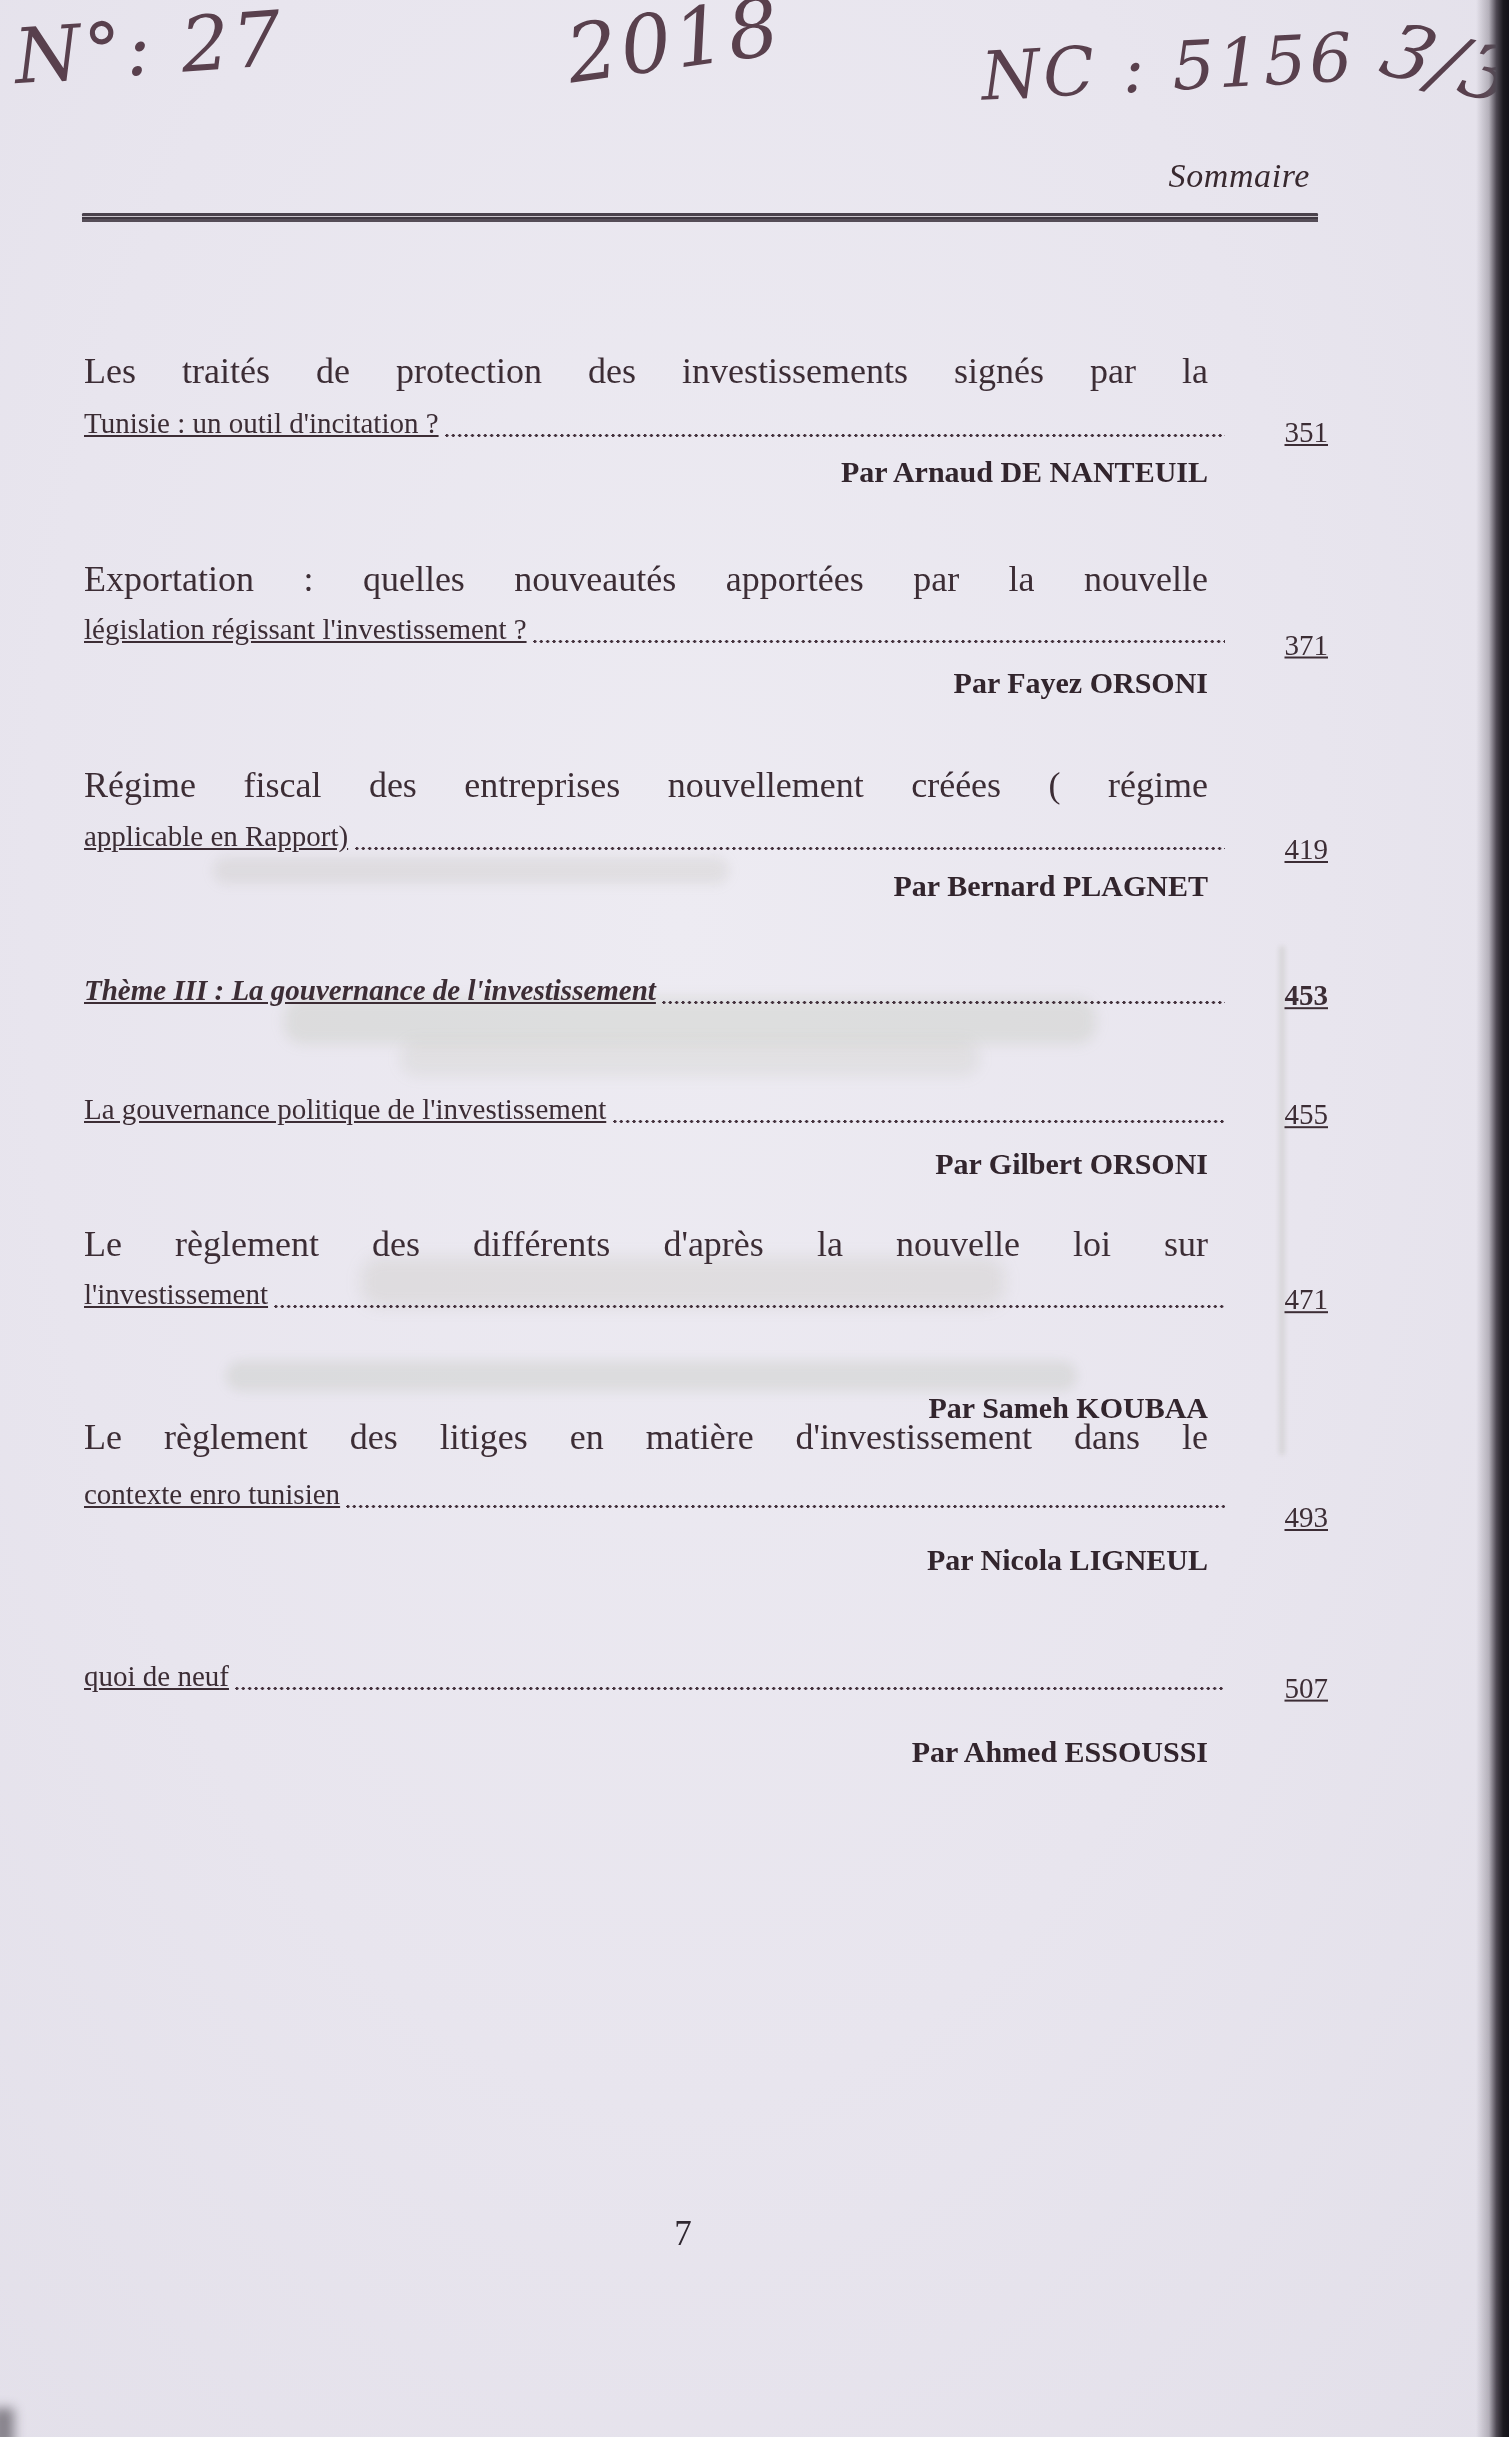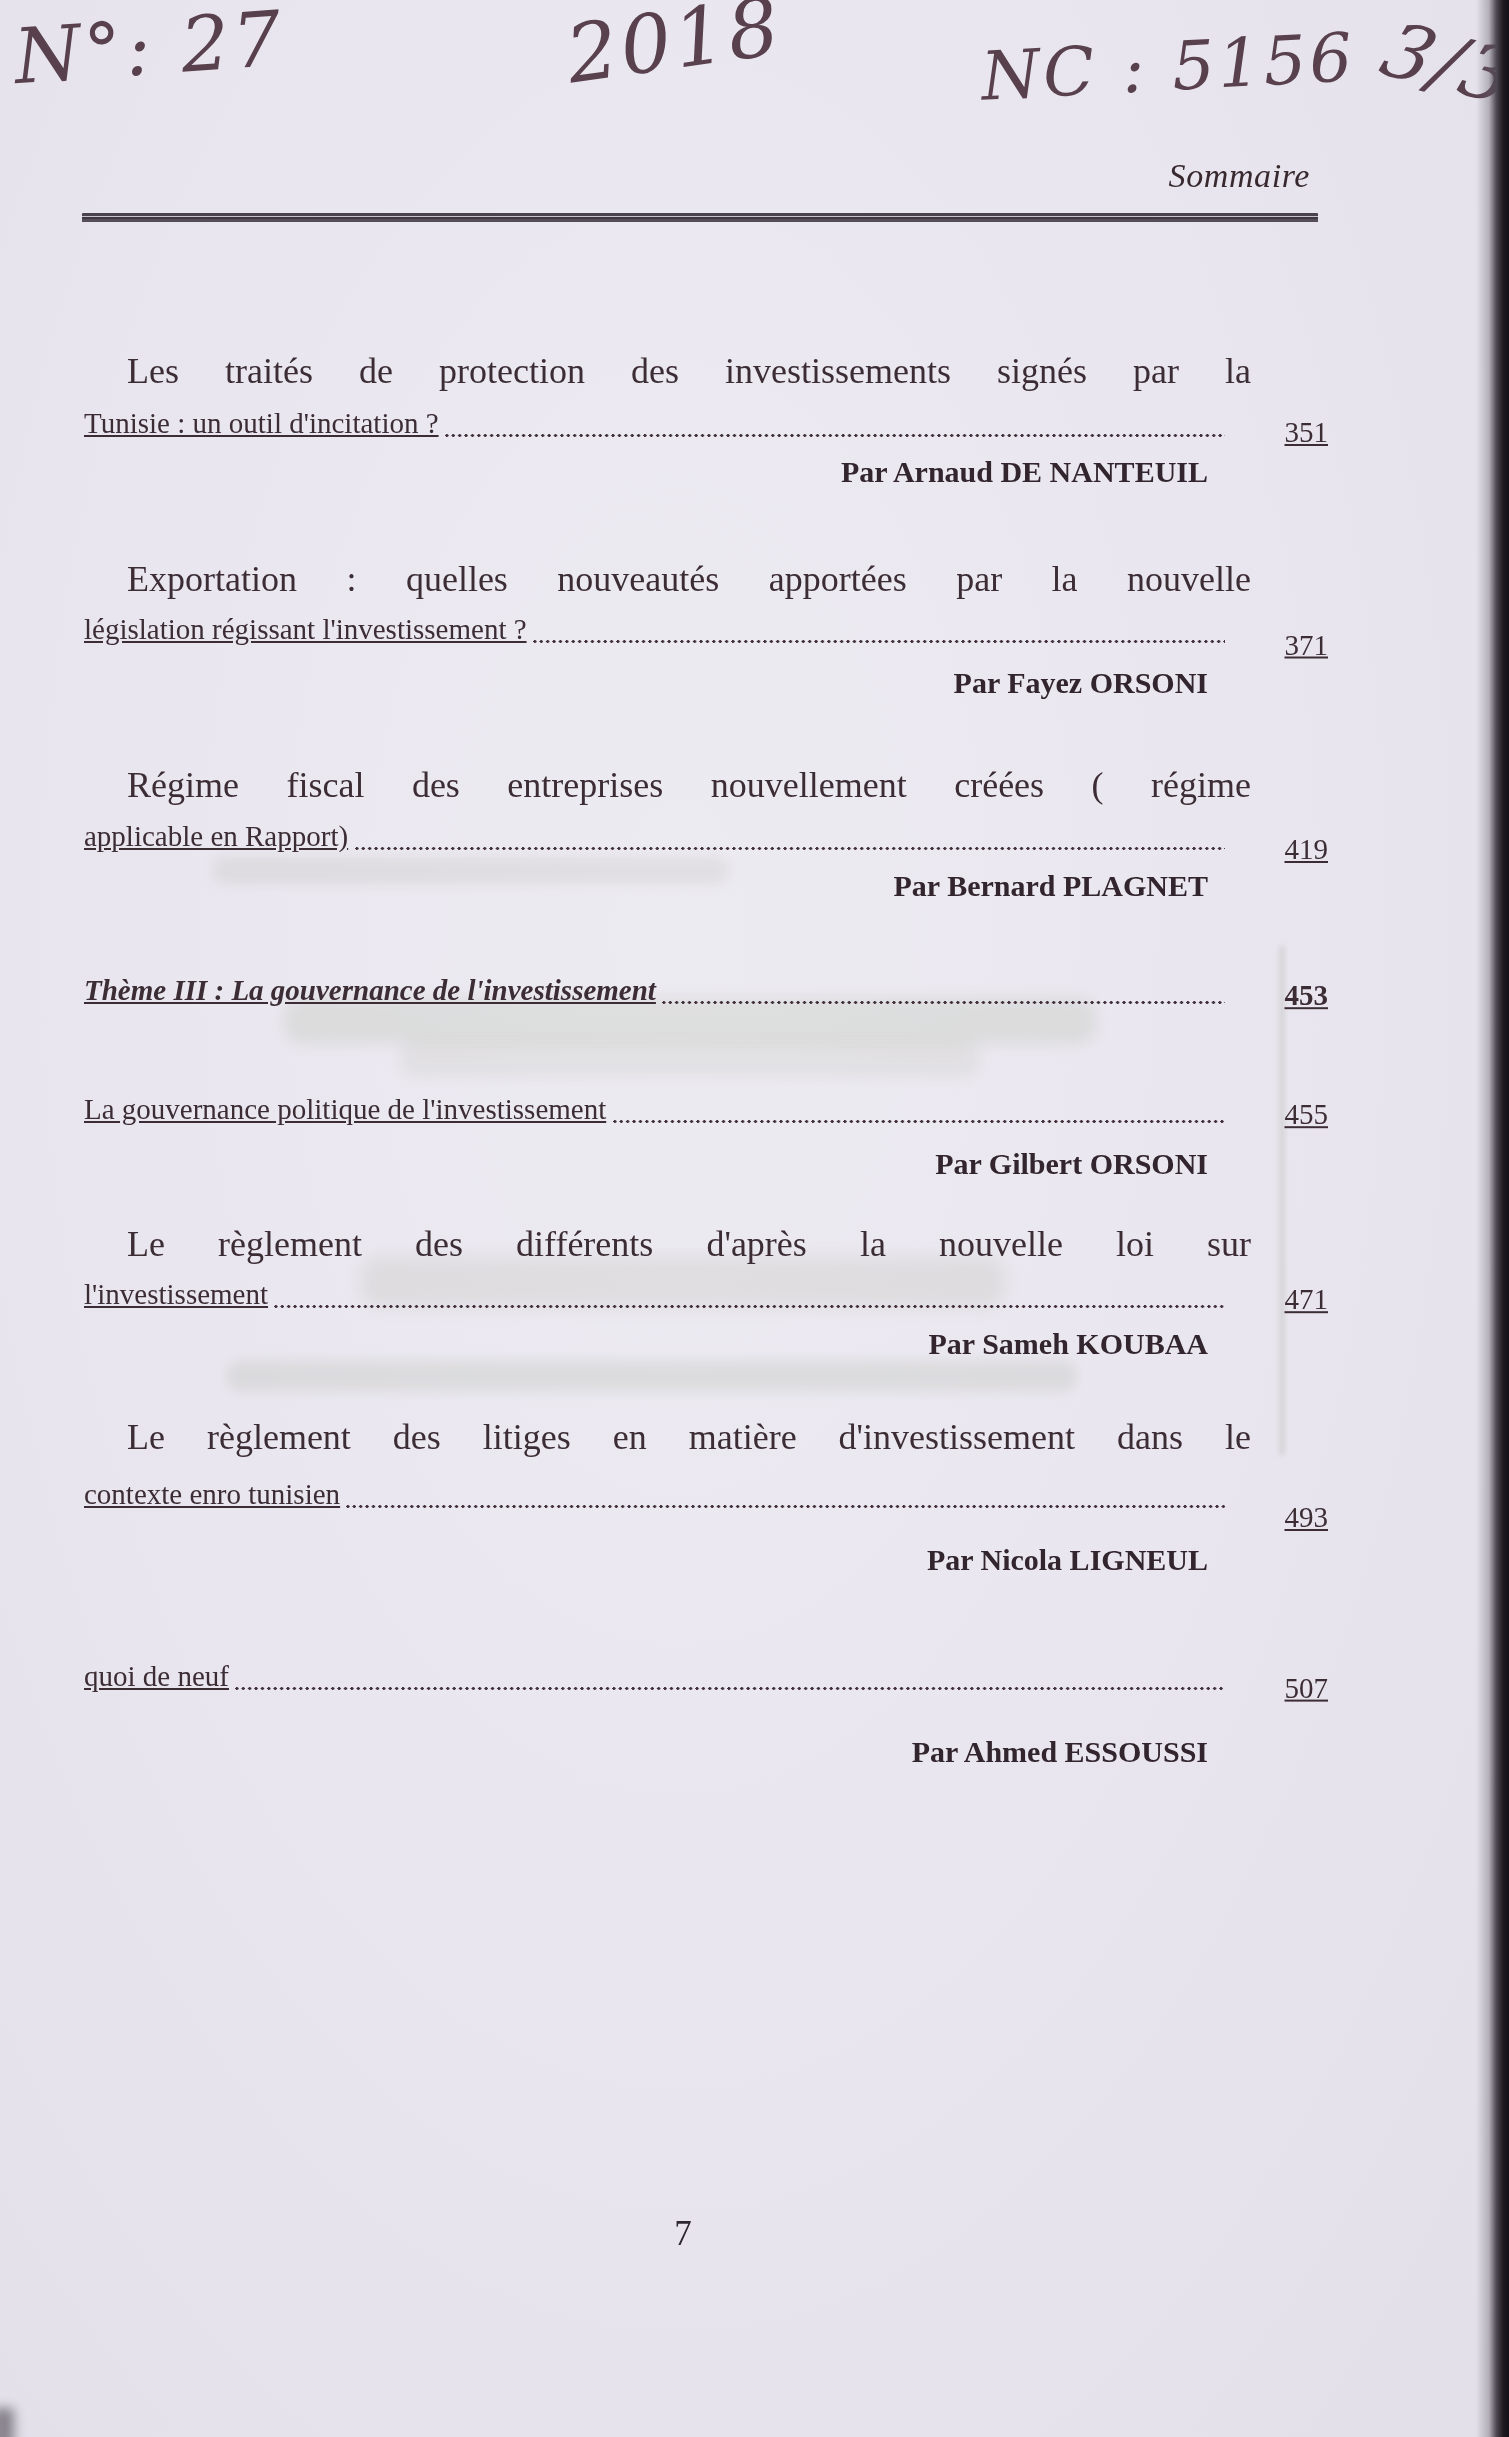--- a/index.html
+++ b/index.html
@@ -42,21 +42,20 @@
       #554d57 6.4px,#554d57 9px,
       transparent 9px);
     border-radius:1.3px;
   }
   
   .jline{
     position:absolute;left:84px;width:1124px;
     font-size:36px;line-height:43px;
     text-align:justify;text-align-last:justify;
     white-space:normal;
-    margin-left:43px;
   }
   .toc-line{
     position:absolute;left:84px;width:1244px;
     display:flex;align-items:flex-start;
     font-size:29px;line-height:43px;text-decoration:underline;
   }
   .ttext{white-space:nowrap;}
   .dots{
     flex:1;height:5.2px;align-self:flex-end;
     margin:0 39px 7px 6.4px;
@@ -154,21 +153,21 @@
     <span class="pnum" style="transform:translateY(5.2px)">455</span>
   </div>
   <div class="author" style="top:1143px">Par Gilbert ORSONI</div>
 
   <div class="jline" style="top:1223px">Le règlement des différents d'après la nouvelle loi sur</div>
   <div class="toc-line" style="top:1273px">
     <span class="ttext">l'investissement</span>
     <span class="dots"></span>
     <span class="pnum" style="transform:translateY(5.2px)">471</span>
   </div>
-  <div class="author" style="top:1323px">Par Sameh KOUBAA</div>
+  <div class="author" style="top:1387px">Par Sameh KOUBAA</div>
 
   <div class="jline" style="top:1416px">Le règlement des litiges en matière d'investissement dans le</div>
   <div class="toc-line" style="top:1473px">
     <span class="ttext">contexte enro tunisien</span>
     <span class="dots"></span>
     <span class="pnum" style="transform:translateY(23px)">493</span>
   </div>
   <div class="author" style="top:1539px">Par Nicola LIGNEUL</div>
 
   <div class="toc-line" style="top:1655px">

